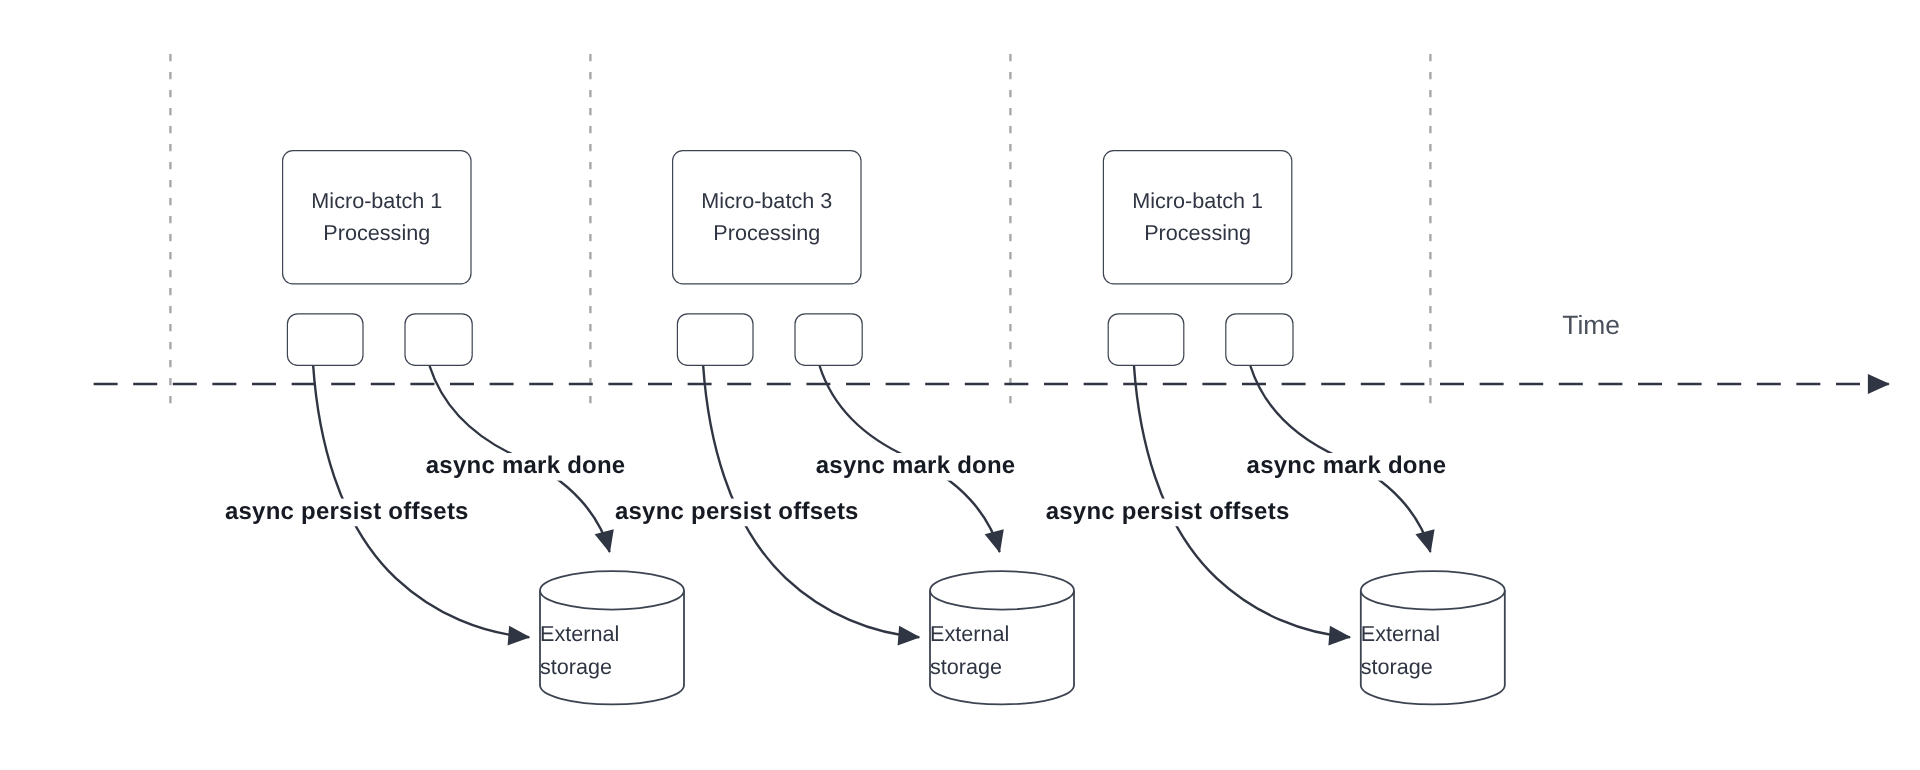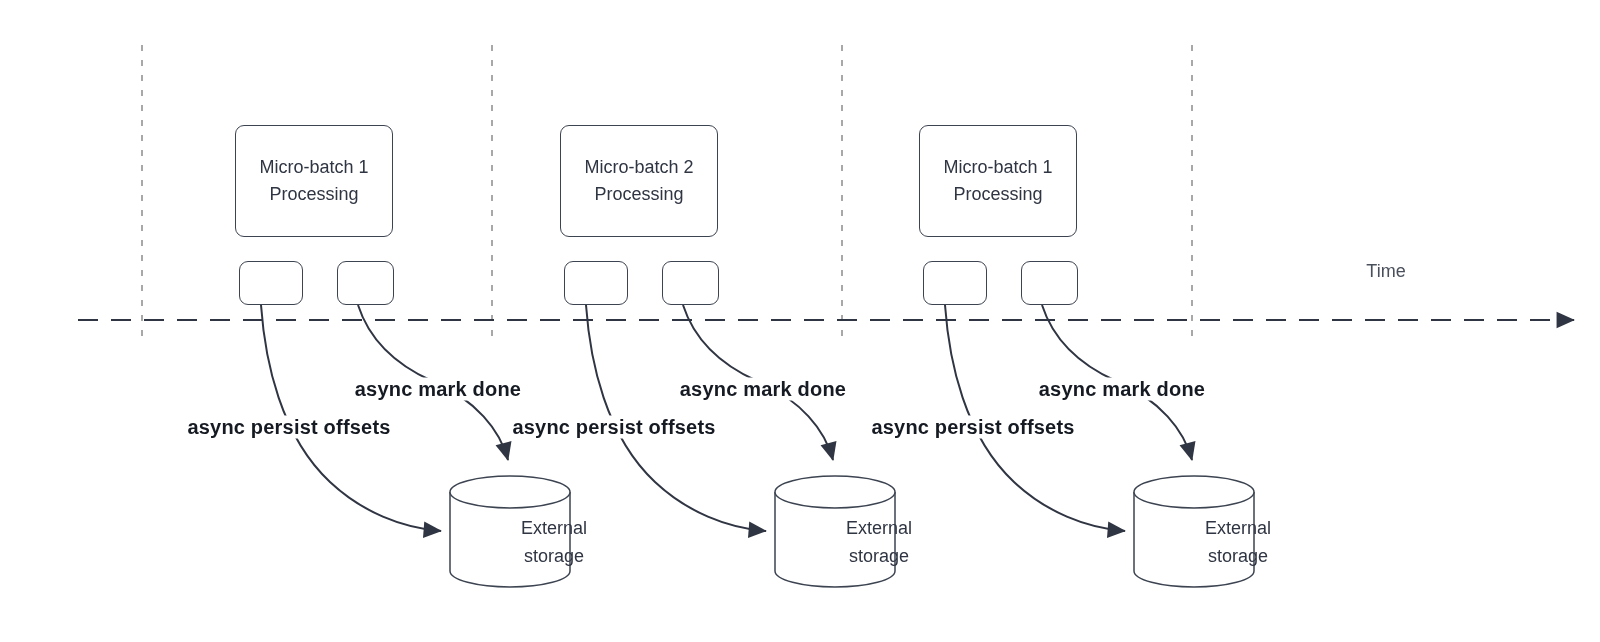--- a/index.html
+++ b/index.html
@@ -35,25 +35,25 @@
   .slot-2{left:337px;width:57px;}
   .edge-label{
     position:absolute;transform:translate(-50%,-50%);
     background:var(--bg);padding:0 3px;white-space:nowrap;
     font-size:20px;font-weight:bold;letter-spacing:.2px;color:var(--edge-label-text);
   }
   .edge-label.persist{left:289px;top:427px;}
   .edge-label.done{left:438px;top:389px;}
   .storage-label{
     position:absolute;left:450px;top:514px;width:120px;
-    font-size:18px;line-height:28px;color:var(--shape-text);text-align:center;margin-left:44px;
+    font-size:18px;line-height:28px;color:var(--shape-text);
   }
   .time-label{
-    position:absolute;left:1386px;top:271px;transform:translate(-50%,-50%);
-    font-size:18px;color:var(--time-text);white-space:nowrap;
+    position:absolute;left:1326px;top:271px;transform:translate(-50%,-50%);
+    font-size:22px;color:var(--time-text);white-space:nowrap;
   }
 </style>
 </head>
 <body>
 
 <div class="canvas">
 
   <svg width="1600" height="642" viewBox="0 0 1600 642">
     <defs>
       <marker id="arrow" viewBox="0 0 12 12" refX="10.5" refY="6" markerWidth="11" markerHeight="11" orient="auto-start-reverse">
@@ -110,21 +110,21 @@
       <div class="edge-label persist">async persist offsets</div>
       <div class="edge-label done">async mark done</div>
       <div class="storage-label">
         <div>External</div>
         <div>storage</div>
       </div>
     </div>
 
     <div class="section-layer" style="left:325px">
       <div class="proc-box">
-        <div>Micro-batch 2</div>
+        <div>Micro-batch 3</div>
         <div>Processing</div>
       </div>
       <div class="slot slot-1"></div>
       <div class="slot slot-2"></div>
       <div class="edge-label persist">async persist offsets</div>
       <div class="edge-label done">async mark done</div>
       <div class="storage-label">
         <div>External</div>
         <div>storage</div>
       </div>

